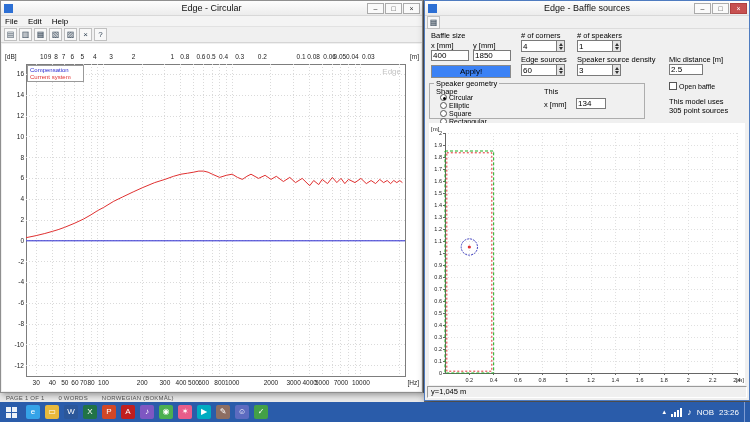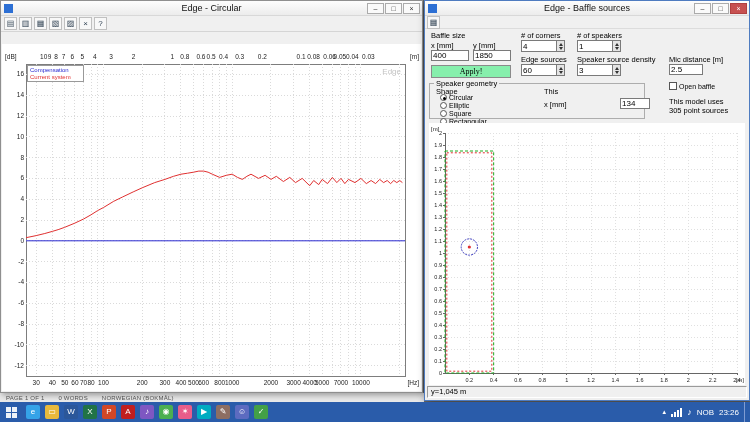--- a/index.html
+++ b/index.html
@@ -16,21 +16,21 @@
 .wbtn.close-active{background:#c75050;border-color:#b04040;color:#fff}
 .menubar{height:11px;display:flex;gap:10px;align-items:center;padding-left:4px;font-size:8px;background:#f4f4f4;border-bottom:1px solid #e2e2e2}
 .toolbar{height:16px;display:flex;align-items:center;gap:2px;padding-left:3px;background:#f0f0f0;border-bottom:1px solid #d5d5d5}
 .tbtn{width:13px;height:13px;font-size:8px;line-height:11px;border:1px solid #c0c0c0;background:#f8f8f8;padding:0;color:#345;font-family:inherit}
 #response-chart{position:absolute;left:1px;right:1px;top:43px;bottom:1px;background:#fff}
 #designer-toolbar{height:13px;display:flex;align-items:center;padding-left:2px;background:#f0f0f0;border-bottom:1px solid #dcdcdc}
 .ctrls{position:absolute;left:0;right:0;top:28px;height:92px;background:#f0f0f0}
 .lab{position:absolute;font-size:7.5px;color:#000;white-space:nowrap}
 .lab2{font-size:7px;margin-left:2px;white-space:nowrap}
 .fld{position:absolute;height:11px;font-size:8px;border:1px solid #7a7a7a;background:#fff;padding:0 1px;font-family:inherit}
-.btn{position:absolute;font-size:8px;border:1px solid #8a8a8a;background:#86efac;font-family:Liberation Serif, serif;line-height:11px}
+.btn{position:absolute;font-size:8px;border:1px solid #8a8a8a;background:#3b82f6;font-family:Liberation Sans, sans-serif;line-height:11px}
 .spin{position:absolute;height:12px;display:flex}
 .spinfld{position:static;flex:1;height:12px;border-right:0;min-width:0}
 .spinbtns{width:9px;height:12px;border:1px solid #7a7a7a;background:#e4e4e4;display:flex;flex-direction:column;align-items:center;justify-content:center;gap:1px}
 .su{width:0;height:0;border-left:2.5px solid transparent;border-right:2.5px solid transparent;border-bottom:3px solid #333}
 .sd{width:0;height:0;border-left:2.5px solid transparent;border-right:2.5px solid transparent;border-top:3px solid #333}
 .group{position:absolute;border:1px solid #adadad}
 .group legend{font-size:7.5px;padding:0 2px;margin-left:4px}
 .radio-row{position:absolute;display:flex;align-items:center}
 .radio{width:7px;height:7px;border:1px solid #555;border-radius:50%;background:#fff;display:inline-block;position:relative;flex:0 0 auto}
 .radio.on::after{content:"";position:absolute;left:1.5px;top:1.5px;width:3px;height:3px;border-radius:50%;background:#000}
@@ -68,20 +68,25 @@
 
   <section id="win-response">
     <div class="titlebar">
       <span class="appicon"></span>
       <span class="title">Edge - Circular</span>
       <span class="winbtns">
         <button class="wbtn">–</button>
         <button class="wbtn">□</button>
         <button class="wbtn">×</button>
       </span>
+    </div>
+    <div class="menubar">
+      <span class="menu-item">File</span>
+      <span class="menu-item">Edit</span>
+      <span class="menu-item">Help</span>
     </div>
     <div class="toolbar" id="response-toolbar">
         <button class="tbtn">▤</button>
         <button class="tbtn">▥</button>
         <button class="tbtn">▦</button>
         <button class="tbtn">▧</button>
         <button class="tbtn">▨</button>
         <button class="tbtn">×</button>
         <button class="tbtn">?</button>
       </div>
@@ -280,21 +285,21 @@
         <div class="radio-row" style="left:10px;top:22px">
           <i class="radio"></i>
             <span class="lab2">Square</span>
         </div>
         <div class="radio-row" style="left:10px;top:30px">
           <i class="radio"></i>
             <span class="lab2">Rectangular</span>
         </div>
         <span class="lab" style="left:114px;top:-1px">This</span>
         <span class="lab" style="left:114px;top:12px">x [mm]</span>
-        <input class="fld" style="left: 146px; top: 10px; width: 30px; margin-left: 44px;" value="134">
+        <input class="fld" style="left: 146px; top: 10px; width: 30px;" value="134">
       </fieldset>
     </div>
 
     <div id="designer-chart"><svg width="316" height="262">
           <line x1="16" y1="10" x2="16" y2="250" stroke="#e0e0e0" stroke-dasharray="1 2" shape-rendering="crispEdges"></line>
           <line x1="40.333333333333336" y1="10" x2="40.333333333333336" y2="250" stroke="#e0e0e0" stroke-dasharray="1 2" shape-rendering="crispEdges"></line>
           <line x1="64.66666666666667" y1="10" x2="64.66666666666667" y2="250" stroke="#e0e0e0" stroke-dasharray="1 2" shape-rendering="crispEdges"></line>
           <line x1="89.00000000000001" y1="10" x2="89.00000000000001" y2="250" stroke="#e0e0e0" stroke-dasharray="1 2" shape-rendering="crispEdges"></line>
           <line x1="113.33333333333334" y1="10" x2="113.33333333333334" y2="250" stroke="#e0e0e0" stroke-dasharray="1 2" shape-rendering="crispEdges"></line>
           <line x1="137.66666666666669" y1="10" x2="137.66666666666669" y2="250" stroke="#e0e0e0" stroke-dasharray="1 2" shape-rendering="crispEdges"></line>

